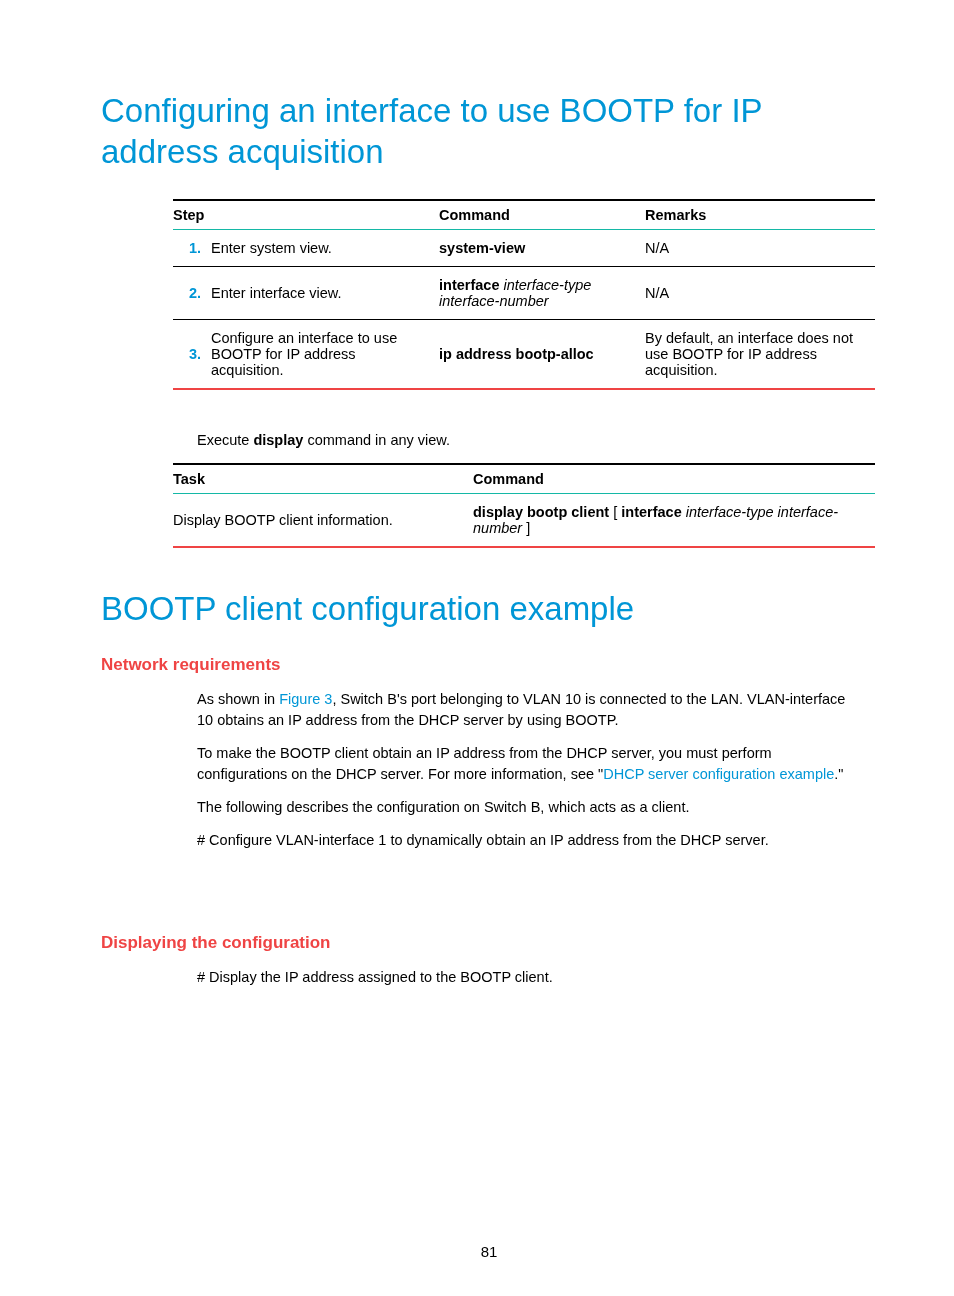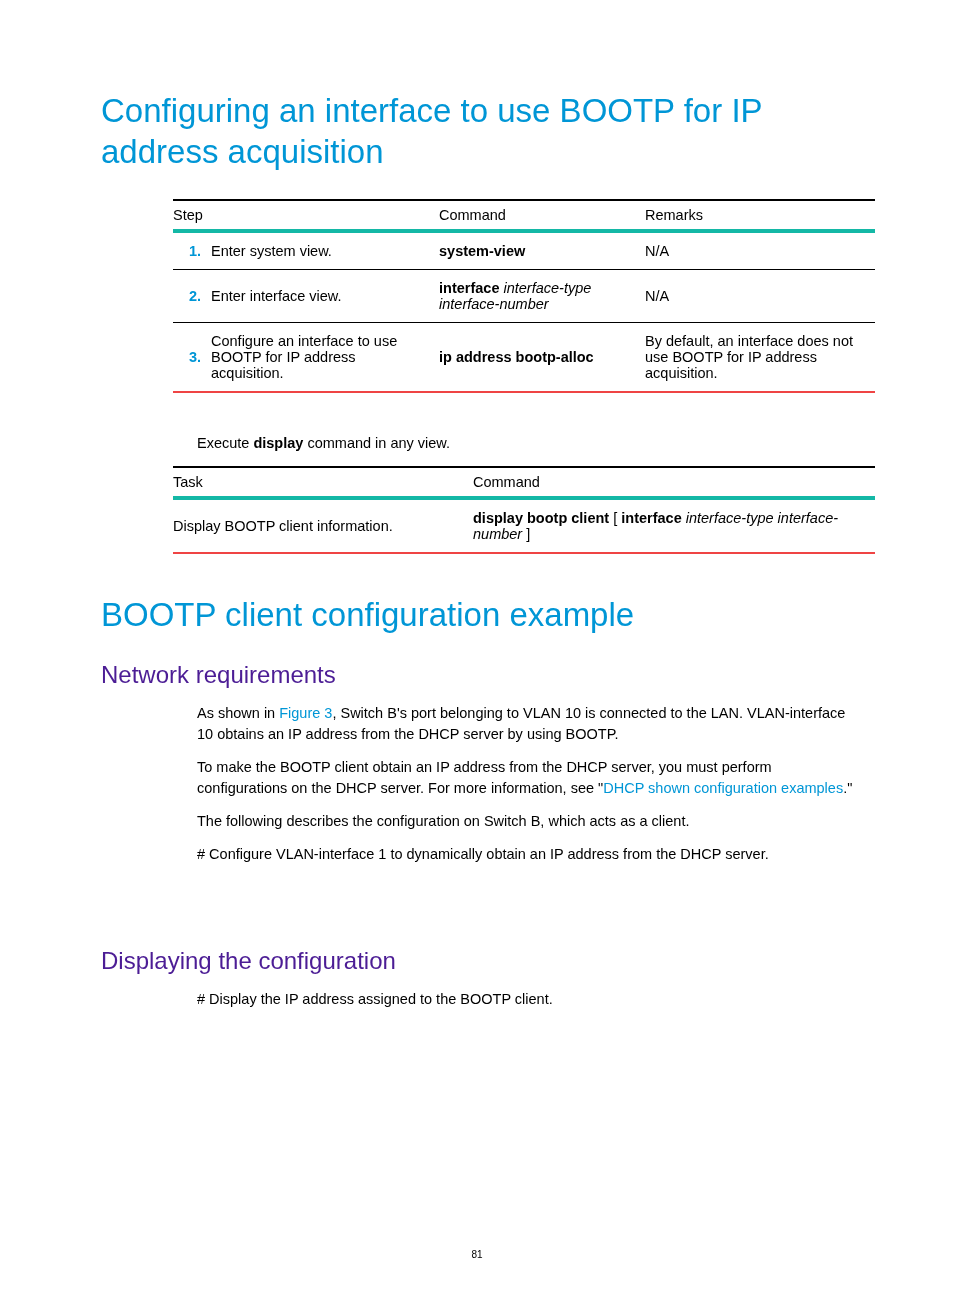--- a/index.html
+++ b/index.html
@@ -1,30 +1,30 @@
 <!DOCTYPE html>
 <html><head>
 <meta charset="utf-8">
 <style>
 html,body{margin:0;padding:0;background:#fff;font-family:Arial,Helvetica,sans-serif;color:#000;}
 .page{width:922px;min-height:1296px;margin:0 auto;padding:90px 85px 40px 85px;box-sizing:border-box;position:relative;}
 h1{font-family:Arial,Helvetica,sans-serif;font-weight:400;color:#0096d6;font-size:33px;line-height:1.25;margin:0 0 26px 0;}
-h2{font-family:Arial,Helvetica,sans-serif;font-weight:400;color:#4c1d95;font-size:24px;margin:0 0 14px 0;}
+h2{font-family:Arial,Helvetica,sans-serif;font-weight:700;color:#ef4444;font-size:17px;margin:0 0 14px 0;}
 .body-text{font-size:14.5px;line-height:1.45;margin:0 0 12px 0;}
 .indent{margin-left:96px;}
 table{border-collapse:collapse;width:702px;margin-left:72px;margin-bottom:40px;}
 table.t1{margin-top:4px;}
-th{font-weight:normal;text-align:left;font-size:14.5px;padding:6px 8px 6px 0;border-top:2px solid #000;border-bottom:4px solid #14b8a6;}
+th{font-weight:bold;text-align:left;font-size:14.5px;padding:6px 8px 6px 0;border-top:2px solid #000;border-bottom:1px solid #14b8a6;}
 td{font-size:14.5px;padding:10px 8px 10px 0;vertical-align:middle;border-bottom:1px solid #000;}
 tr:last-child td{border-bottom:2px solid #ef4444;}
 .stepnum{color:#0096d6;font-weight:bold;text-align:right;padding-right:10px;width:28px;}
 .bold{font-weight:bold;}
 .italic{font-style:italic;}
 a.link{color:#0096d6;text-decoration:none;}
-.pagenum{position:absolute;bottom:36px;left:0;width:100%;text-align:center;font-size:10px;}
+.pagenum{position:absolute;bottom:36px;left:12px;width:100%;text-align:center;font-size:15px;}
 </style>
 </head>
 <body>
 
 <div class="page">
 
   <h1>Configuring an interface to use BOOTP for IP address acquisition</h1>
 
   <table class="t1">
     <colgroup>
@@ -90,21 +90,21 @@
 
   <h1>BOOTP client configuration example</h1>
 
   <h2>Network requirements</h2>
 
   <p class="body-text indent">
     <span>As shown in </span><a class="link">Figure 3</a><span>, Switch B's port belonging to VLAN 10 is connected to the LAN. VLAN-interface 10 obtains an IP address from the DHCP server by using BOOTP.</span>
   </p>
 
   <p class="body-text indent">
-    <span>To make the BOOTP client obtain an IP address from the DHCP server, you must perform configurations on the DHCP server. For more information, see "</span><a class="link">DHCP shown configuration examples</a><span>."</span>
+    <span>To make the BOOTP client obtain an IP address from the DHCP server, you must perform configurations on the DHCP server. For more information, see "</span><a class="link">DHCP server configuration example</a><span>."</span>
   </p>
 
 
   <p class="body-text indent">The following describes the configuration on Switch B, which acts as a client.</p>
   <p class="body-text indent"># Configure VLAN-interface 1 to dynamically obtain an IP address from the DHCP server.</p>
 
   <div style="height:70px"></div>
 
   <h2>Displaying the configuration</h2>
 

